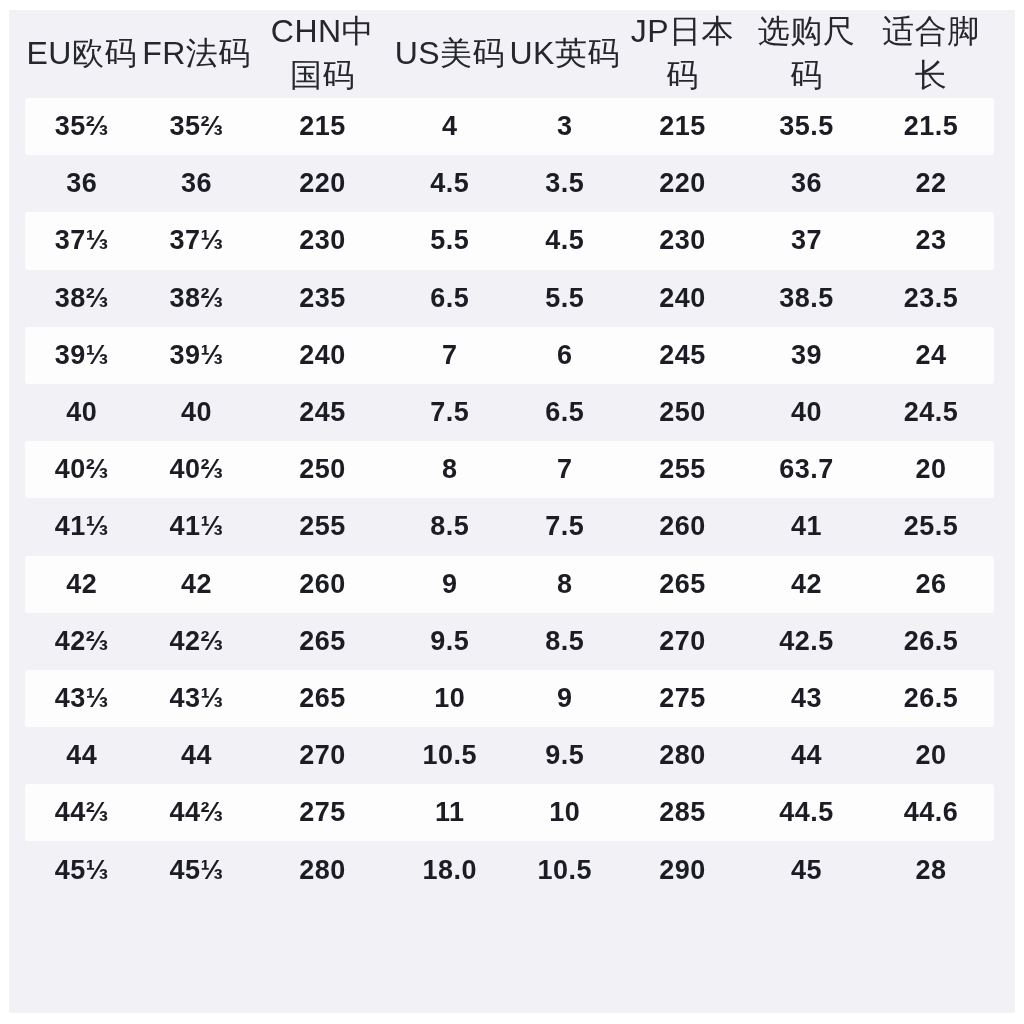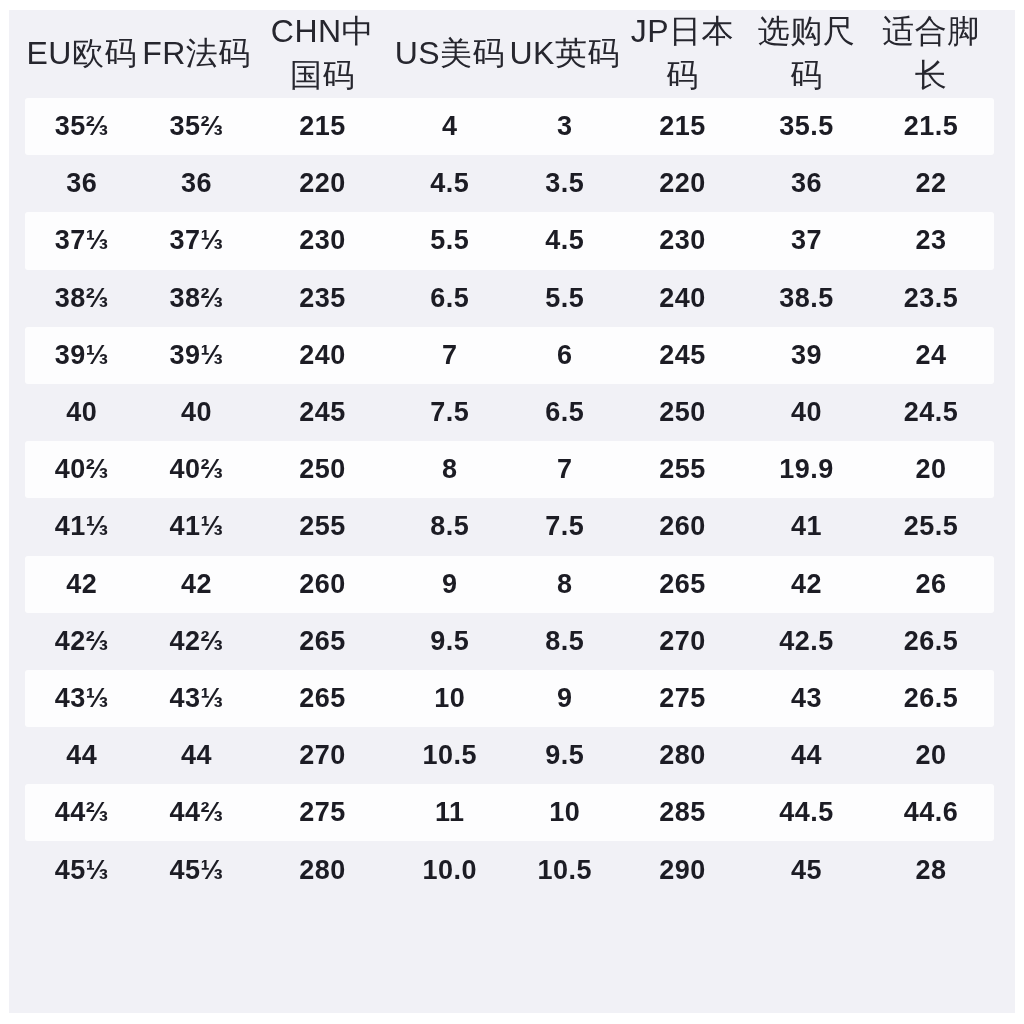--- a/index.html
+++ b/index.html
@@ -153,21 +153,21 @@
             <td>40</td>
             <td>24.5</td>
           </tr>
           <tr>
             <td>40⅔</td>
             <td>40⅔</td>
             <td>250</td>
             <td>8</td>
             <td>7</td>
             <td>255</td>
-            <td>19.9</td>
+            <td>63.7</td>
             <td>20</td>
           </tr>
           <tr>
             <td>41⅓</td>
             <td>41⅓</td>
             <td>255</td>
             <td>8.5</td>
             <td>7.5</td>
             <td>260</td>
             <td>41</td>
@@ -220,21 +220,21 @@
             <td>11</td>
             <td>10</td>
             <td>285</td>
             <td>44.5</td>
             <td>44.6</td>
           </tr>
           <tr>
             <td>45⅓</td>
             <td>45⅓</td>
             <td>280</td>
-            <td>10.0</td>
+            <td>18.0</td>
             <td>10.5</td>
             <td>290</td>
             <td>45</td>
             <td>28</td>
           </tr>
         </tbody>
     </table>
   </div>
 </div>
 

